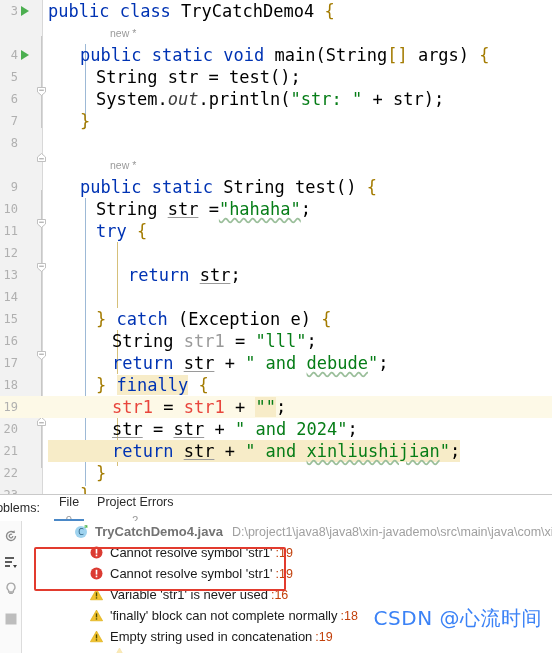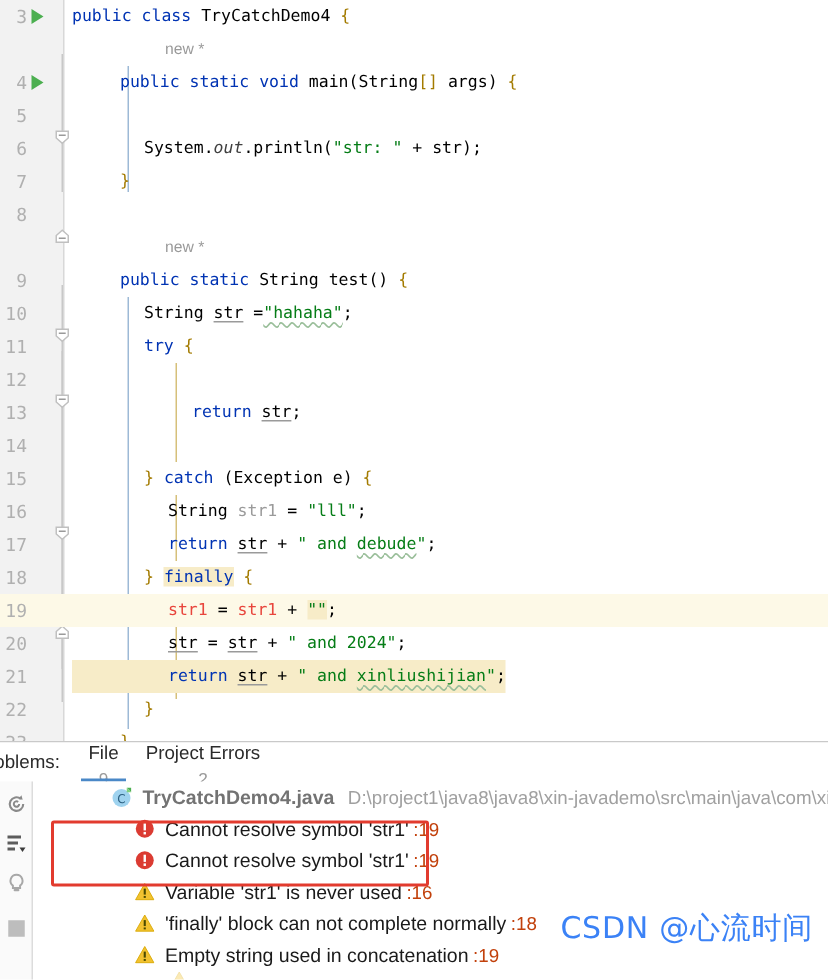--- a/index.html
+++ b/index.html
@@ -75,21 +75,21 @@
   .iguide {
     position: absolute; width: 1px; background: #d6d6d6;
   }
   .iguide.active { background: #9db9d6; }
   .iguide.amber  { background: #d6c07a; }
 
   .code {
     position: absolute;
     left: 48px; top: 0;
     font-family: "DejaVu Sans Mono", monospace;
-    font-size: 11px;
+    font-size: 17px;
     line-height: 22px;
     color: #000000;
     white-space: pre;
   }
 
   
   .kw   { color: #0033b3; }
   .typ  { color: #000000; }
   .str  { color: #067d17; }
   .pnct { color: #000000; }
@@ -233,20 +233,21 @@
           <svg width="11" height="11" viewBox="0 0 11 11">
               <path d="M1.5 1.5 H9.5 V6 L5.5 9.5 L1.5 6 Z" fill="#fff" stroke="#c0c0c0"></path>
               <path d="M3.2 4.2 H7.8" stroke="#9a9a9a" stroke-width="1"></path>
             </svg>
         </span>
         <span class="code" style="padding-left:32px;"><span class="kw">public</span> <span class="kw">static</span> <span class="kw">void</span> <span class="mth">main</span><span class="pnct">(</span><span class="typ">String</span><span class="brc">[]</span> args<span class="pnct">)</span> <span class="brc">{</span></span>
       </div>
 
       <div class="row">
         <span class="lnum">5</span>
+        <span class="code" style="padding-left:48px;"><span class="typ">String</span> str <span class="pnct">=</span> <span class="mth">test</span><span class="pnct">();</span></span>
       </div>
 
       <div class="row">
         <span class="lnum">6</span>
         <span class="code" style="padding-left:48px;"><span class="typ">System</span>.<span class="fld">out</span>.<span class="mth">println</span><span class="pnct">(</span><span class="str">"str: "</span> <span class="pnct">+</span> str<span class="pnct">);</span></span>
       </div>
 
       <div class="row">
         <span class="lnum">7</span>
         <span class="foldmark">

